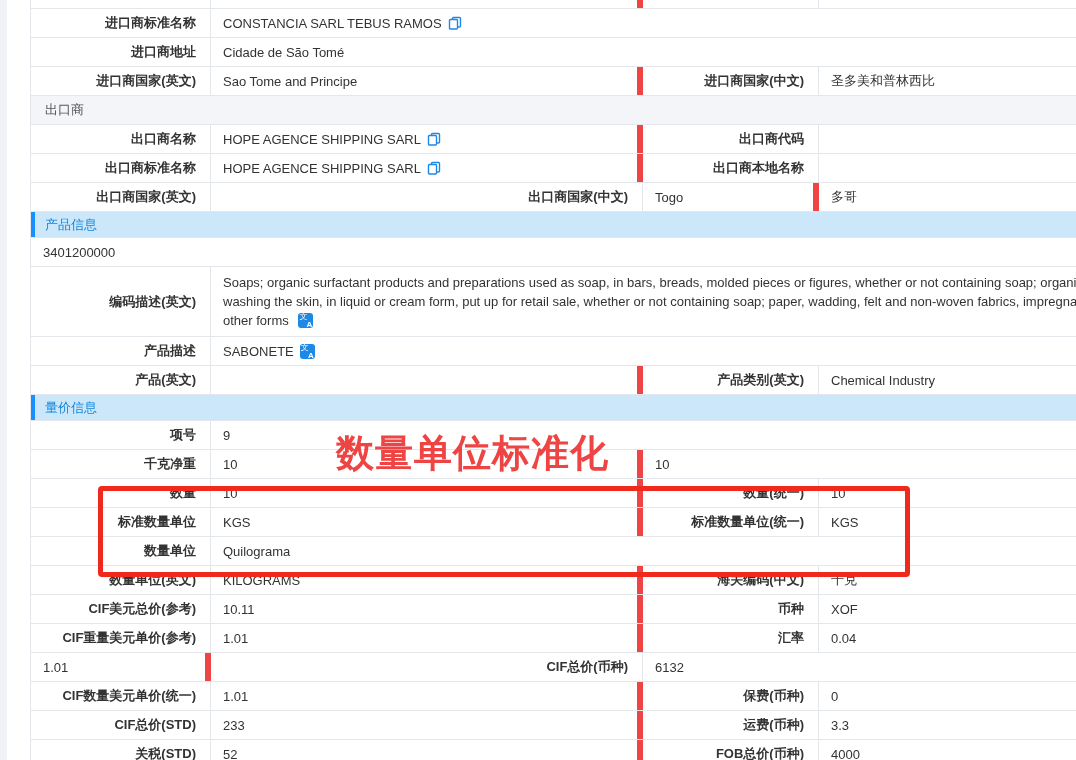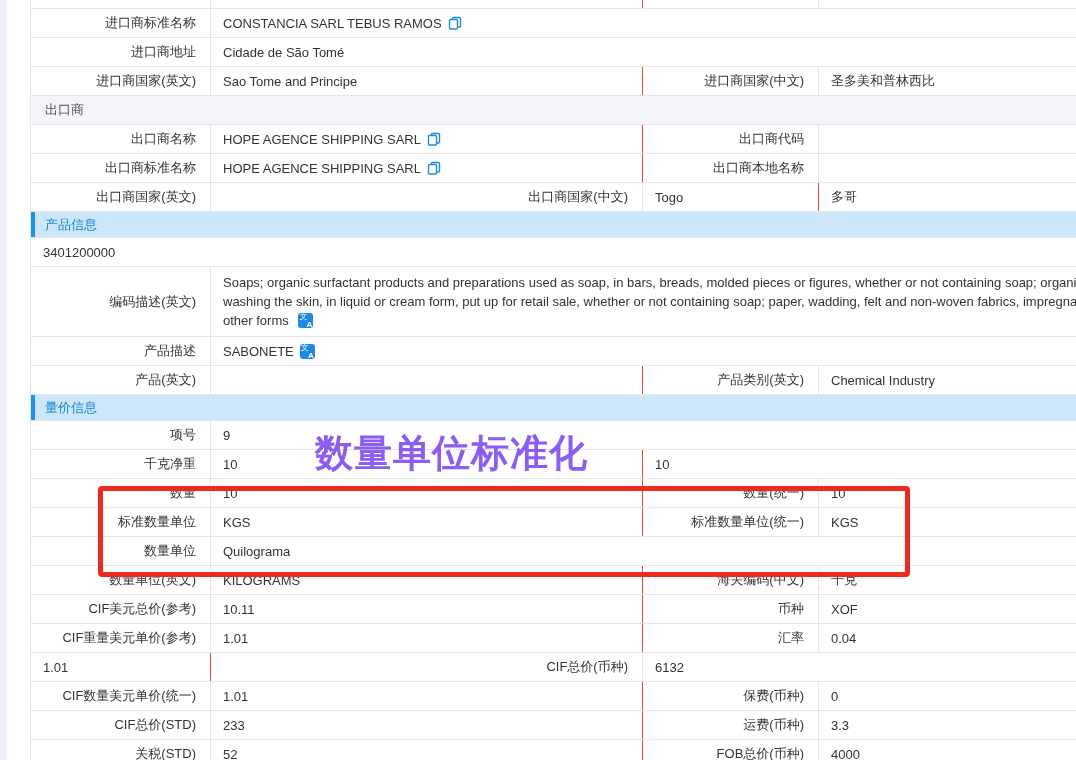--- a/index.html
+++ b/index.html
@@ -10,37 +10,37 @@
     font-size:13px; color:#333; background:#fff;
   }
   .left-gutter { position:absolute; left:0; top:0; width:7px; height:760px; background:#f1f2f7; }
   .table-wrap { position:absolute; left:30px; top:0; width:1170px; border-left:1px solid #e3e6ea; }
   .row { display:grid; grid-template-columns:180px 432px 176px 1fr; border-bottom:1px solid #e3e6ea; min-height:28px; }
   .row.span2 { grid-template-columns:180px 1fr; }
   .row.partial-top { min-height:9px; height:9px; }
   .cell { display:flex; align-items:center; min-height:28px; }
   .partial-top .cell { min-height:8px; }
   .lbl { justify-content:flex-end; text-align:right; padding:2px 14px 2px 4px;
-         font-weight:normal; color:#333; border-right:1px solid #e3e6ea; }
+         font-weight:bold; color:#333; border-right:1px solid #e3e6ea; }
   .val { justify-content:flex-start; padding:2px 10px 2px 12px; color:#333; white-space:nowrap; }
-  .val.mid { border-right:1px solid #ef4444; }
+  .val.mid { border-right:6px solid #ef4444; }
   .sec-sub { background:#f4f5f9; color:#555; padding:5px 14px; min-height:24px;
              display:flex; align-items:center; border-bottom:1px solid #e3e6ea; }
   .sec-main { background:#cde7fa; color:#1287dd; min-height:26px; display:flex; align-items:center;
               border-bottom:1px solid #e3e6ea; position:relative; padding-left:14px; }
   .sec-main .bar { position:absolute; left:0; top:0; bottom:0; width:4px; background:#1890ff; }
   .desc-cell { display:block; padding:6px 0 6px 12px; }
   .desc-line { white-space:nowrap; line-height:19px; }
   .icon-copy { display:inline-block; width:14px; height:14px; margin-left:6px; vertical-align:-2px; cursor:pointer; }
   .icon-translate { display:inline-block; position:relative; width:15px; height:15px; margin-left:6px;
                     background:#1e88e5; border-radius:3px; vertical-align:-3px; cursor:pointer; }
   .icon-translate .g1 { position:absolute; left:1px; top:-1px; font-size:8px; color:#fff; line-height:10px; }
   .icon-translate .g2 { position:absolute; right:1px; bottom:-1px; font-size:8px; font-weight:bold; color:#fff; line-height:9px; }
-  .annotation-text { position:absolute; left:315px; top:428px; font-size:38px; font-weight:bold;
-                     color:#8b5cf6; z-index:30; white-space:nowrap; letter-spacing:1px; }
+  .annotation-text { position:absolute; left:336px; top:428px; font-size:38px; font-weight:bold;
+                     color:#ef4444; z-index:30; white-space:nowrap; letter-spacing:1px; }
   .annotation-box { position:absolute; left:98px; top:486px; width:812px; height:91px;
                     border:5px solid #f0291d; border-radius:4px; z-index:25; pointer-events:none; }
 </style>
 </head>
 <body>
 
 <div class="viewport">
   <div class="left-gutter"></div>
 
   <div class="table-wrap">

